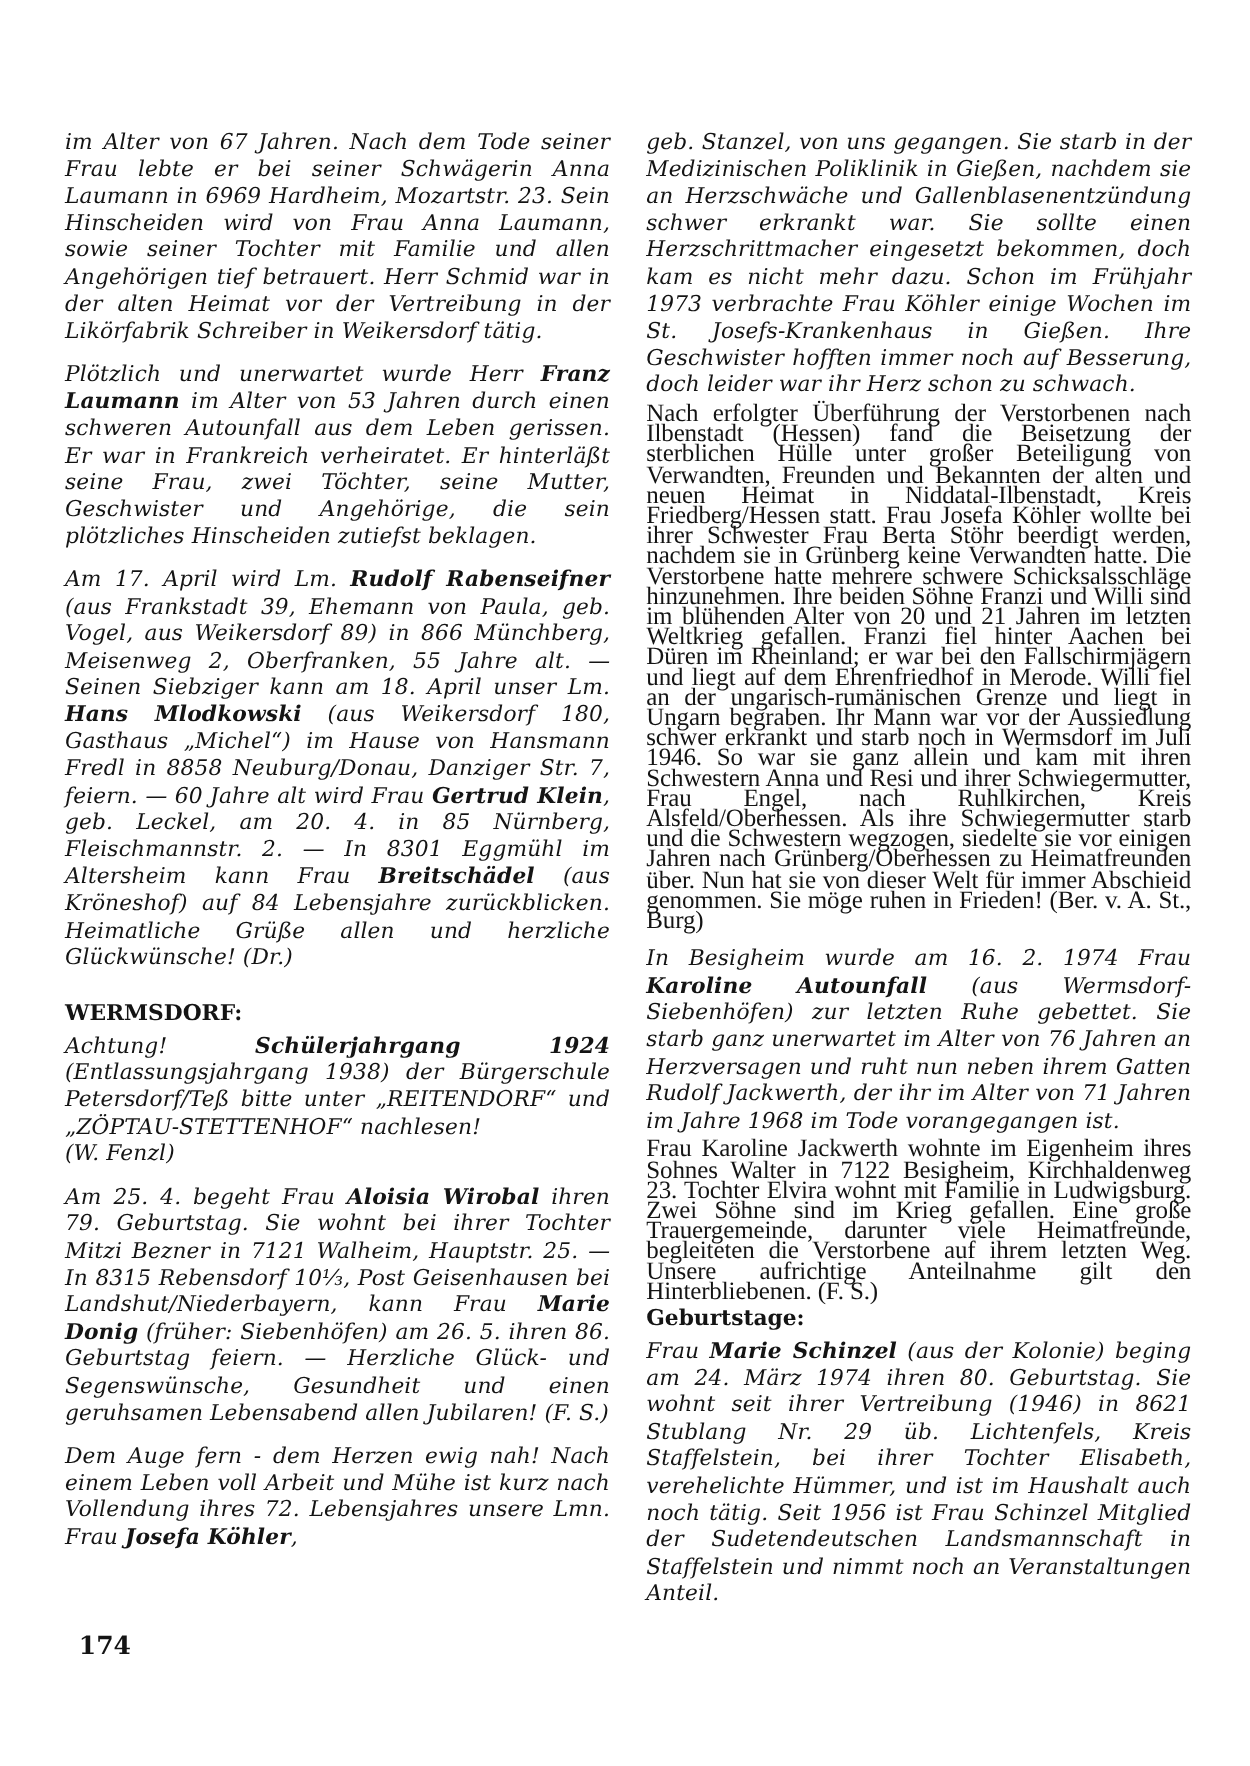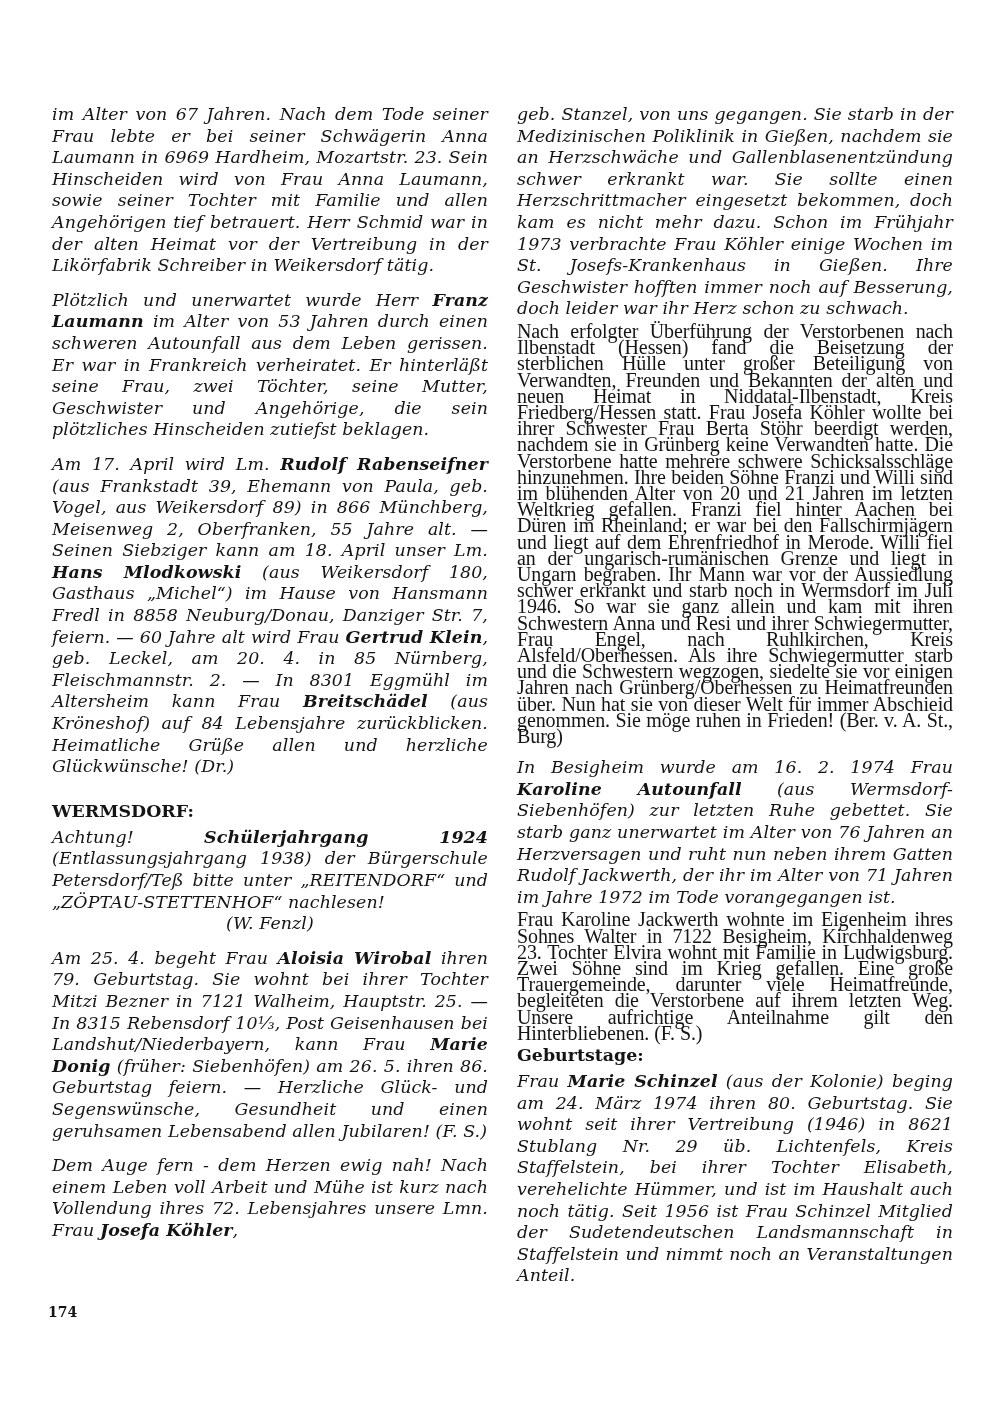--- a/index.html
+++ b/index.html
@@ -10,22 +10,22 @@
   .col-right { left: 517px; }
   p { margin: 0; text-align: justify; hyphens: manual; }
   .main { font-size: 17.4px; line-height: 21.6px; letter-spacing: 0.1px; font-style: italic; }
   .small { font-family: "Liberation Serif", "DejaVu Serif", serif; font-size: 20px; line-height: 16.2px;
            letter-spacing: -0.1px; font-stretch: condensed; transform-origin: left top; }
   .gap { margin-top: 13px; }
   .gap-lg { margin-top: 21px; }
   h2 { margin: 0; font-size: 17.4px; line-height: 24px; font-weight: bold; }
   h3 { margin: 0; font-size: 17.4px; line-height: 24px; font-weight: bold; }
   b { font-weight: bold; }
-  .right { text-align: center; }
-  .page-number { position: absolute; left: 48px; top: 1304px; font-size: 14px; font-weight: bold; }
+  .right { text-align: left; }
+  .page-number { position: absolute; left: 63px; top: 1304px; font-size: 20px; font-weight: bold; }
 </style>
 </head>
 <body>
 
 <div class="col col-left">
   <p class="main">im Alter von 67 Jahren. Nach dem Tode seiner Frau lebte er bei seiner Schwägerin Anna Laumann in 6969 Hardheim, Mozartstr. 23. Sein Hinscheiden wird von Frau Anna Laumann, sowie seiner Tochter mit Familie und allen Angehörigen tief betrauert. Herr Schmid war in der alten Heimat vor der Vertreibung in der Likörfabrik Schreiber in Weikersdorf tätig.</p>
 
   <p class="main gap"><span>Plötzlich und unerwartet wurde Herr </span><b>Franz Laumann</b><span> im Alter von 53 Jahren durch einen schweren Autounfall aus dem Leben gerissen. Er war in Frankreich verheiratet. Er hinterläßt seine Frau, zwei Töchter, seine Mutter, Geschwister und Angehörige, die sein plötzliches Hinscheiden zutiefst beklagen.</span></p>
 
   <p class="main gap"><span>Am 17. April wird Lm. </span><b>Rudolf Rabenseifner</b><span> (aus Frankstadt 39, Ehemann von Paula, geb. Vogel, aus Weikersdorf 89) in 866 Münchberg, Meisenweg 2, Oberfranken, 55 Jahre alt. — Seinen Siebziger kann am 18. April unser Lm. </span><b>Hans Mlodkowski</b><span> (aus Weikersdorf 180, Gasthaus „Michel“) im Hause von Hansmann Fredl in 8858 Neuburg/Donau, Danziger Str. 7, feiern. — 60 Jahre alt wird Frau </span><b>Gertrud Klein</b><span>, geb. Leckel, am 20. 4. in 85 Nürnberg, Fleischmannstr. 2. — In 8301 Eggmühl im Altersheim kann Frau </span><b>Breitschädel</b><span> (aus Kröneshof) auf 84 Lebensjahre zurückblicken. Heimatliche Grüße allen und herzliche Glückwünsche! (Dr.)</span></p>
@@ -37,21 +37,21 @@
 
   <p class="main gap"><span>Am 25. 4. begeht Frau </span><b>Aloisia Wirobal</b><span> ihren 79. Geburtstag. Sie wohnt bei ihrer Tochter Mitzi Bezner in 7121 Walheim, Hauptstr. 25. — In 8315 Rebensdorf 10⅓, Post Geisenhausen bei Landshut/Niederbayern, kann Frau </span><b>Marie Donig</b><span> (früher: Siebenhöfen) am 26. 5. ihren 86. Geburtstag feiern. — Herzliche Glück- und Segenswünsche, Gesundheit und einen geruhsamen Lebensabend allen Jubilaren! (F. S.)</span></p>
 
   <p class="main gap"><span>Dem Auge fern - dem Herzen ewig nah! Nach einem Leben voll Arbeit und Mühe ist kurz nach Vollendung ihres 72. Lebensjahres unsere Lmn. Frau </span><b>Josefa Köhler</b><span>,</span></p>
 </div>
 
 <div class="col col-right">
   <p class="main">geb. Stanzel, von uns gegangen. Sie starb in der Medizinischen Poliklinik in Gießen, nachdem sie an Herzschwäche und Gallenblasenentzündung schwer erkrankt war. Sie sollte einen Herzschrittmacher eingesetzt bekommen, doch kam es nicht mehr dazu. Schon im Frühjahr 1973 verbrachte Frau Köhler einige Wochen im St. Josefs-Krankenhaus in Gießen. Ihre Geschwister hofften immer noch auf Besserung, doch leider war ihr Herz schon zu schwach.</p>
   <p class="small" style="margin-top:3px">Nach erfolgter Überführung der Verstorbenen nach Ilbenstadt (Hessen) fand die Beisetzung der sterblichen Hülle unter großer Beteiligung von Verwandten, Freunden und Bekannten der alten und neuen Heimat in Niddatal-Ilbenstadt, Kreis Friedberg/Hessen statt. Frau Josefa Köhler wollte bei ihrer Schwester Frau Berta Stöhr beerdigt werden, nachdem sie in Grünberg keine Verwandten hatte. Die Verstorbene hatte mehrere schwere Schicksalsschläge hinzunehmen. Ihre beiden Söhne Franzi und Willi sind im blühenden Alter von 20 und 21 Jahren im letzten Weltkrieg gefallen. Franzi fiel hinter Aachen bei Düren im Rheinland; er war bei den Fallschirmjägern und liegt auf dem Ehrenfriedhof in Merode. Willi fiel an der ungarisch-rumänischen Grenze und liegt in Ungarn begraben. Ihr Mann war vor der Aussiedlung schwer erkrankt und starb noch in Wermsdorf im Juli 1946. So war sie ganz allein und kam mit ihren Schwestern Anna und Resi und ihrer Schwiegermutter, Frau Engel, nach Ruhlkirchen, Kreis Alsfeld/Oberhessen. Als ihre Schwiegermutter starb und die Schwestern wegzogen, siedelte sie vor einigen Jahren nach Grünberg/Oberhessen zu Heimatfreunden über. Nun hat sie von dieser Welt für immer Abschieid genommen. Sie möge ruhen in Frieden! (Ber. v. A. St., Burg)</p>
 
-  <p class="main gap"><span>In Besigheim wurde am 16. 2. 1974 Frau </span><b>Karoline Autounfall</b><span> (aus Wermsdorf-Siebenhöfen) zur letzten Ruhe gebettet. Sie starb ganz unerwartet im Alter von 76 Jahren an Herzversagen und ruht nun neben ihrem Gatten Rudolf Jackwerth, der ihr im Alter von 71 Jahren im Jahre 1972 im Tode vorangegangen ist.</span></p>
+  <p class="main gap"><span>In Besigheim wurde am 16. 2. 1974 Frau </span><b>Karoline Autounfall</b><span> (aus Wermsdorf-Siebenhöfen) zur letzten Ruhe gebettet. Sie starb ganz unerwartet im Alter von 76 Jahren an Herzversagen und ruht nun neben ihrem Gatten Rudolf Jackwerth, der ihr im Alter von 71 Jahren im Jahre 1968 im Tode vorangegangen ist.</span></p>
   <p class="small" style="margin-top:3px">Frau Karoline Jackwerth wohnte im Eigenheim ihres Sohnes Walter in 7122 Besigheim, Kirchhaldenweg 23. Tochter Elvira wohnt mit Familie in Ludwigsburg. Zwei Söhne sind im Krieg gefallen. Eine große Trauergemeinde, darunter viele Heimatfreunde, begleiteten die Verstorbene auf ihrem letzten Weg. Unsere aufrichtige Anteilnahme gilt den Hinterbliebenen. (F. S.)</p>
 
   <h3 style="margin-top:2px">Geburtstage:</h3>
 
   <p class="main" style="margin-top:4px"><span>Frau </span><b>Marie Schinzel</b><span> (aus der Kolonie) beging am 24. März 1974 ihren 80. Geburtstag. Sie wohnt seit ihrer Vertreibung (1946) in 8621 Stublang Nr. 29 üb. Lichtenfels, Kreis Staffelstein, bei ihrer Tochter Elisabeth, verehelichte Hümmer, und ist im Haushalt auch noch tätig. Seit 1956 ist Frau Schinzel Mitglied der Sudetendeutschen Landsmannschaft in Staffelstein und nimmt noch an Veranstaltungen Anteil.</span></p>
 </div>
 
 <div class="page-number">174</div>
 
 </body></html>

